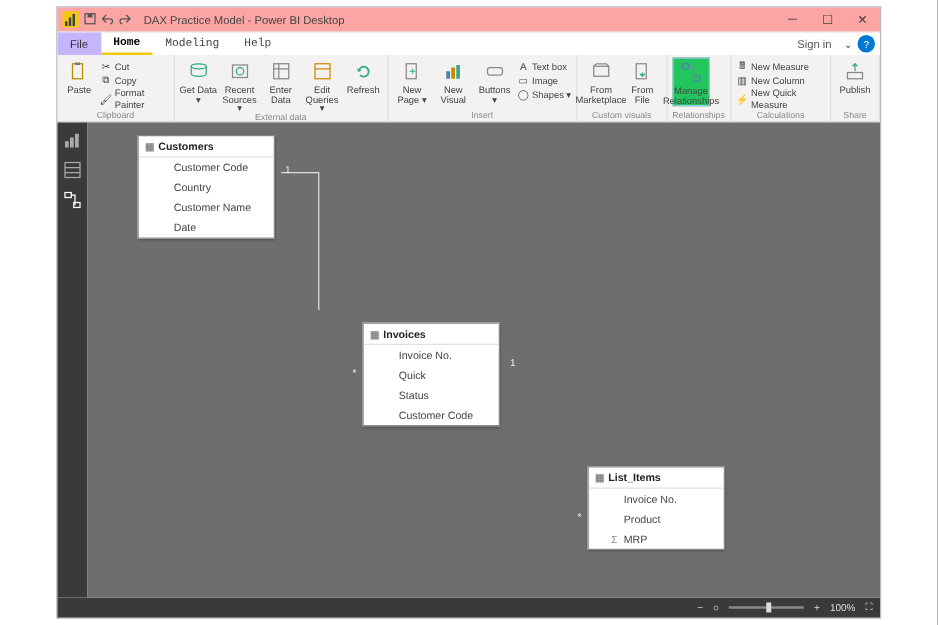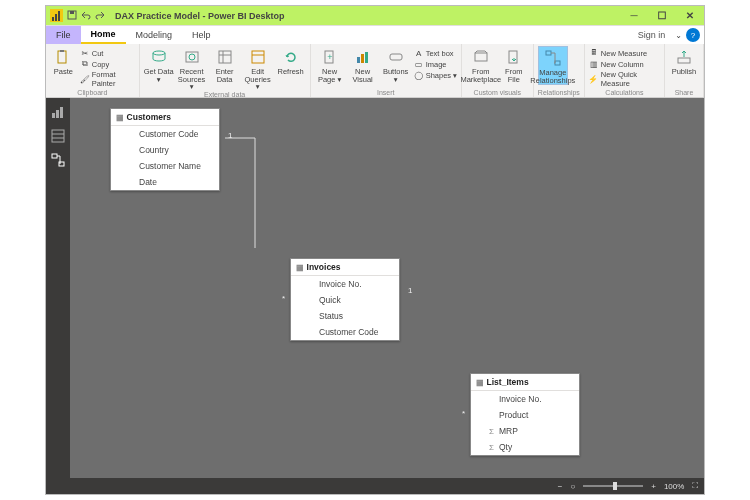--- a/index.html
+++ b/index.html
@@ -1,44 +1,44 @@
 <!DOCTYPE html>
 <html><head>
 <meta charset="utf-8">
 <style>
   * { box-sizing: border-box; margin: 0; padding: 0; font-family: "Segoe UI", Tahoma, sans-serif; }
   body { background: #fff; width: 750px; height: 500px; overflow: hidden; }
   .app { width: 660px; height: 490px; margin: 5px auto 0 auto; border: 1px solid #bbb; display: flex; flex-direction: column; background: #f3f2f1; }
   
   
-  .titlebar { height: 20px; display: flex; align-items: center; background: #bef264; border-bottom: 1px solid #e1dfdd; font-size: 9px; font-weight: bold; }
+  .titlebar { height: 20px; display: flex; align-items: center; background: #fca5a5; border-bottom: 1px solid #e1dfdd; font-size: 9px; }
   .titlebar .qat { display: flex; align-items: center; gap: 4px; padding: 0 4px; }
   .titlebar .qat .pbi-logo { width: 13px; height: 13px; background: #f2c811; display: flex; align-items: center; justify-content: center; font-size: 8px; color: #333; }
   .titlebar .title { flex: 1; padding-left: 6px; color: #444; }
   .titlebar .wincontrols { display: flex; }
   .titlebar .wincontrols div { width: 28px; height: 20px; display:flex;align-items:center;justify-content:center; color:#444; font-size: 10px;}
   
   
   .tabs { height: 18px; display: flex; align-items: center; background: #fff; font-size: 9px; color: #444; }
   .tabs .file-tab { background: #c4b5fd; color: #333; padding: 2px 10px; height: 100%; display:flex;align-items:center;}
-  .tabs .tab { padding: 2px 10px; height: 100%; display:flex;align-items:center; cursor:pointer; }
+  .tabs .tab { padding: 2px 10px; height: 100%; display:flex;align-items:center; cursor:pointer;font-family:Liberation Mono, monospace; }
   .tabs .tab.active { border-bottom: 2px solid #f2c811; font-weight: 600; color: #000; }
   .tabs .spacer { flex:1; }
   .tabs .signin { padding: 0 6px; color:#555; }
   .tabs .help-q { width: 14px; height:14px; border-radius:50%; background:#0078d4; color:#fff; font-size:8px; display:flex;align-items:center;justify-content:center; margin-right:4px; }
   
   
   .ribbon { height: 54px; background: #f3f2f1; border-bottom: 1px solid #d0cfce; display:flex; font-size:7.5px; color:#444; }
   .ribbon .group { border-right:1px solid #e1dfdd; padding: 2px 4px 0 4px; display:flex; flex-direction:column; }
   .ribbon .group .items { flex:1; display:flex; gap:3px; align-items:flex-start; }
   .ribbon .group .glabel { text-align:center; font-size:7px; color:#888; padding-bottom:1px;}
   .ribbon .big-btn { display:flex; flex-direction:column; align-items:center; justify-content:flex-start; width:30px; padding-top:2px;}
   .ribbon .big-btn .ico { width:18px; height:18px; display:flex;align-items:center;justify-content:center; }
   .ribbon .big-btn .lbl { text-align:center; line-height:1; margin-top:2px; }
-  .ribbon .big-btn.active { border:1px solid #a0c0e0; background:#7dd3fc; }
+  .ribbon .big-btn.active { border:1px solid #a0c0e0; background:#22c55e; }
   .ribbon .small-stack { display:flex; flex-direction:column; gap:1px; padding-top: 2px; }
   .ribbon .small-btn { display:flex; align-items:center; gap:2px; font-size:7.5px; }
   .ribbon .small-btn .ico { width:10px; height:10px; display:flex;align-items:center;justify-content:center; font-size:8px; }
   .ribbon svg { display:block; }
   
   
   .main { flex:1; display:flex; min-height:0; }
   .viewbar { width:24px; background:#3b3a39; display:flex; flex-direction:column; align-items:center; padding-top:6px; gap:8px; }
   .viewbar .vicon { width:16px; height:16px; color:#aaa; display:flex;align-items:center;justify-content:center; }
   .canvas-wrap { flex:1; background:#6e6e6e; position:relative; overflow:hidden; }
@@ -371,21 +371,20 @@
       </div>
 
       <div class="tbl" style="left:400px; top:275px;">
         <div class="thead">
             <span class="tico">▦</span>
             <span>List_Items</span>
           </div>
         <div class="field">Invoice No.</div>
         <div class="field">Product</div>
         <div class="field sigma">MRP</div>
-        <div class="field sigma">Qty</div>
       </div>
     </div>
   </div>
 
   <div class="statusbar">
     <span>−</span>
     <span>○</span>
     <div class="zoom-slider"></div>
     <span>+</span>
     <span>100%</span>

